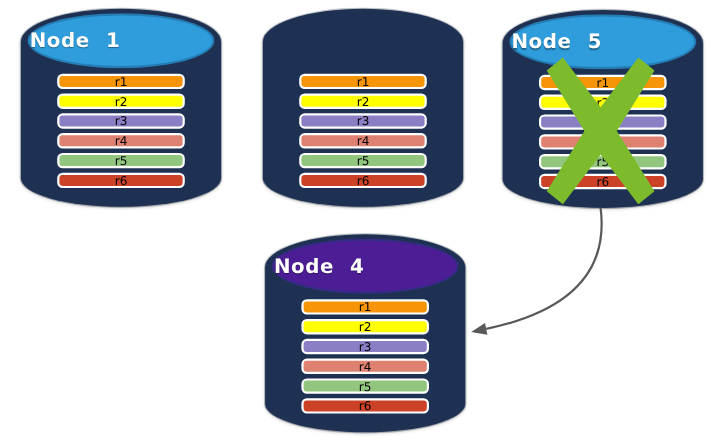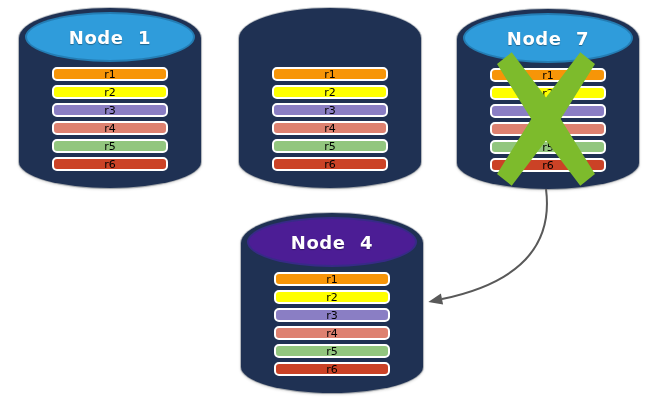--- a/index.html
+++ b/index.html
@@ -22,21 +22,20 @@
     position: absolute;
     top: 4px;
     left: 6px;
     right: 6px;
     height: 50px;
     border-radius: 50%;
     border: 2px solid rgba(16,70,110,0.35);
     box-sizing: border-box;
     display: flex;
     align-items: center;
-    justify-content: center;
   }
   .node-title {
     font-size: 18px;
     font-weight: bold;
     letter-spacing: 0.5px;
     word-spacing: 8px;
     text-shadow: 0 1px 1px rgba(0,0,0,0.35);
     white-space: nowrap;
   }
   .bars {
@@ -88,21 +87,21 @@
       <div class="bar" style="background: rgb(138, 126, 196); color: rgb(0, 0, 0);">r3</div>
       <div class="bar" style="background: rgb(222, 129, 112); color: rgb(0, 0, 0);">r4</div>
       <div class="bar" style="background: rgb(146, 198, 126); color: rgb(0, 0, 0);">r5</div>
       <div class="bar" style="background: rgb(203, 66, 38); color: rgb(0, 0, 0);">r6</div>
     </div>
   </div>
 
   <div class="node" style="left:457px; top:9px;">
     <div class="cyl-body" style="background: rgb(31, 49, 83);"></div>
     <div class="cyl-top" style="background: rgb(47, 156, 219);">
-      <span class="node-title" style="color: rgb(255, 255, 255);">Node 7</span>
+      <span class="node-title" style="color: rgb(255, 255, 255);">Node 5</span>
     </div>
     <div class="bars">
       <div class="bar" style="background: rgb(247, 149, 8); color: rgb(0, 0, 0);">r1</div>
       <div class="bar" style="background: rgb(255, 255, 0); color: rgb(0, 0, 0);">r2</div>
       <div class="bar" style="background: rgb(138, 126, 196); color: rgb(0, 0, 0);">r3</div>
       <div class="bar" style="background: rgb(222, 129, 112); color: rgb(0, 0, 0);">r4</div>
       <div class="bar" style="background: rgb(146, 198, 126); color: rgb(0, 0, 0);">r5</div>
       <div class="bar" style="background: rgb(203, 66, 38); color: rgb(0, 0, 0);">r6</div>
     </div>
   </div>

